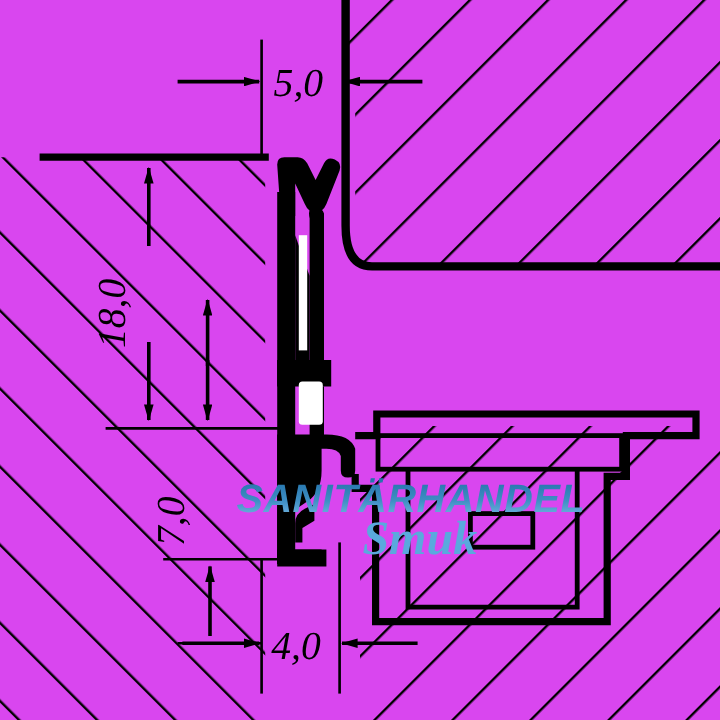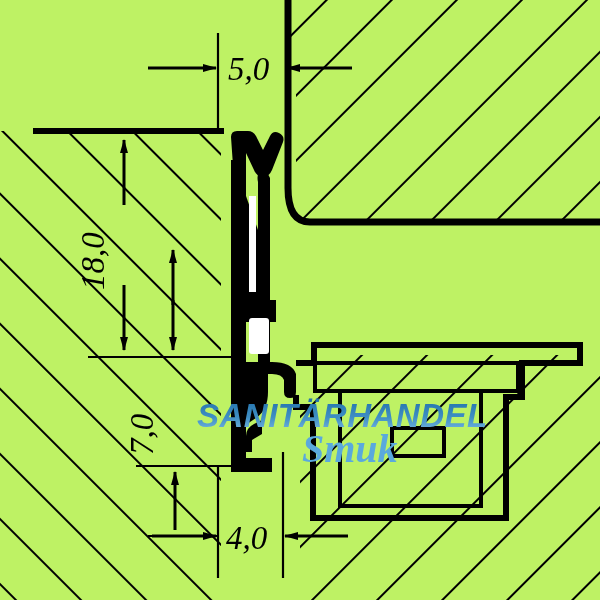--- a/index.html
+++ b/index.html
@@ -8,21 +8,21 @@
     padding: 0;
     background: #ffffff;
   }
   body {
     font-family: "Liberation Sans", sans-serif;
   }
   #drawing-root {
     position: relative;
     width: 600px;
     height: 600px;
-    background: #bef264;
+    background: #d946ef;
     overflow: hidden;
   }
   #drawing-svg {
     position: absolute;
     left: 0;
     top: 0;
     width: 600px;
     height: 600px;
     display: block;
   }

